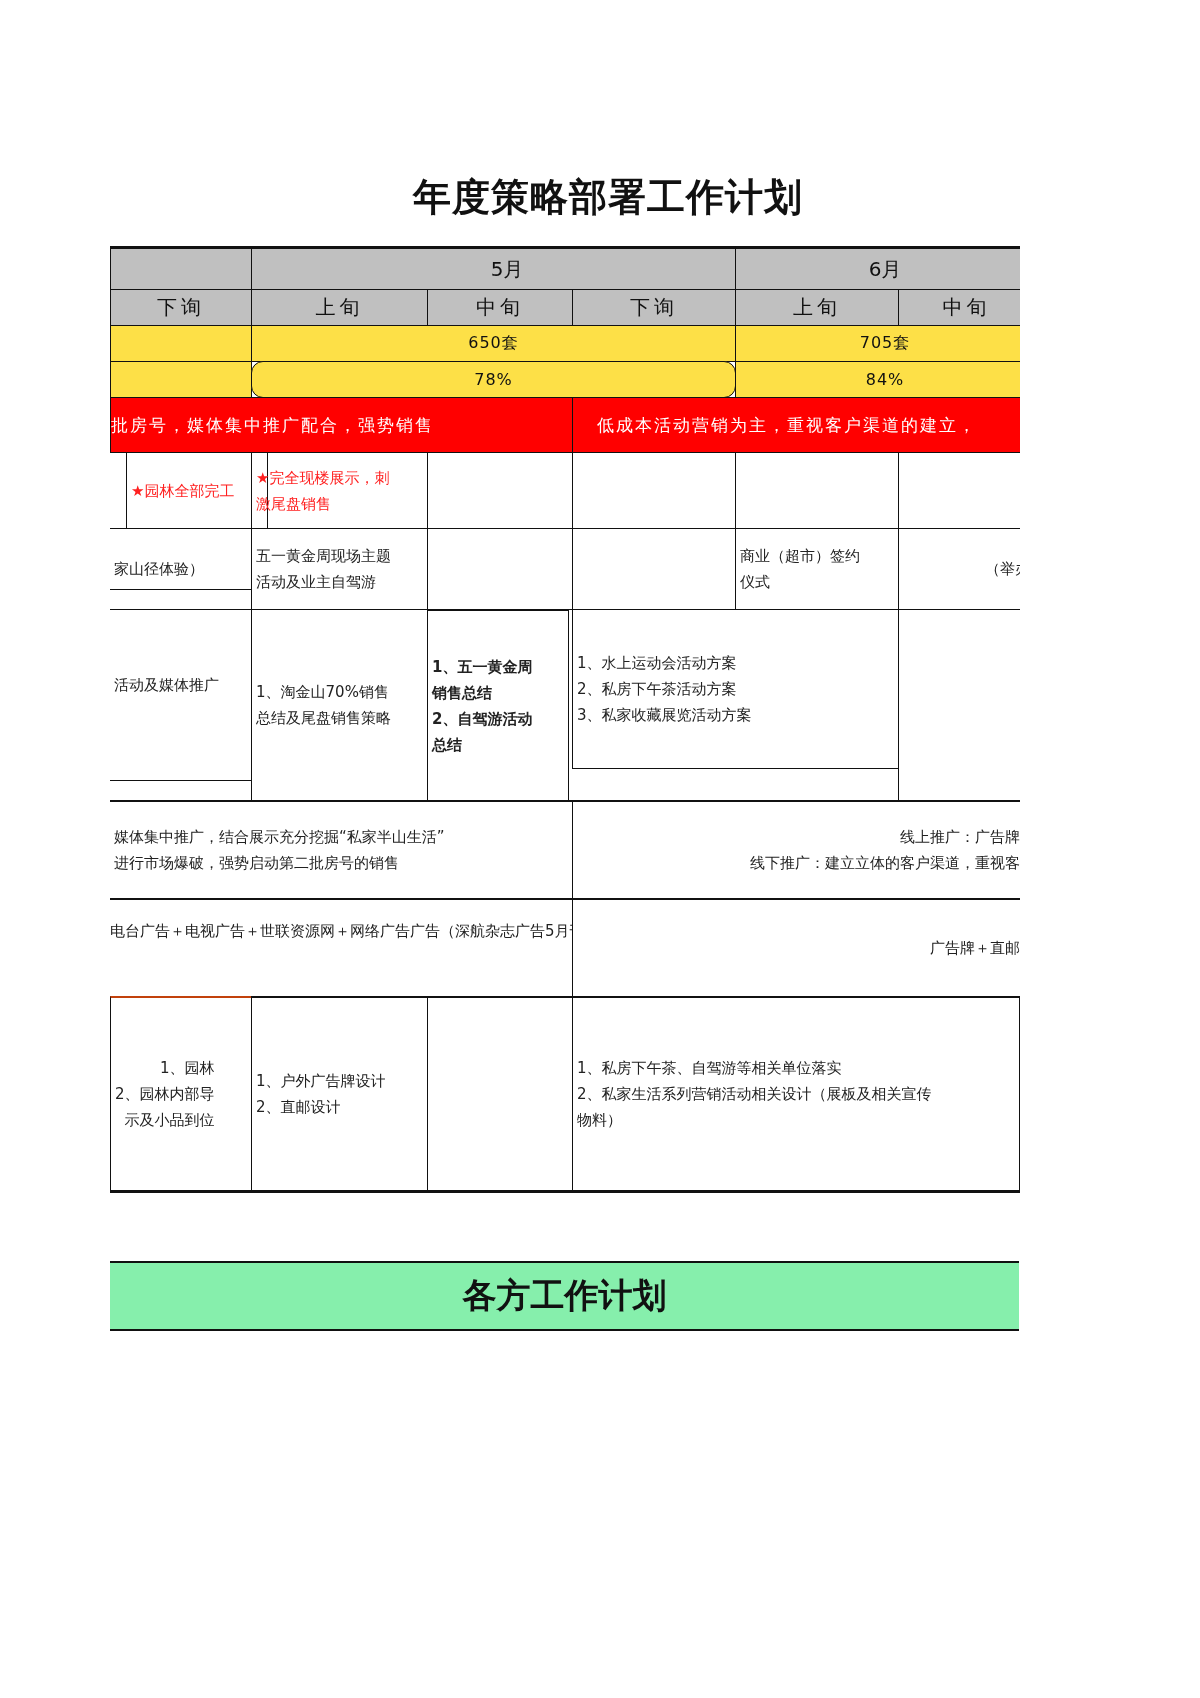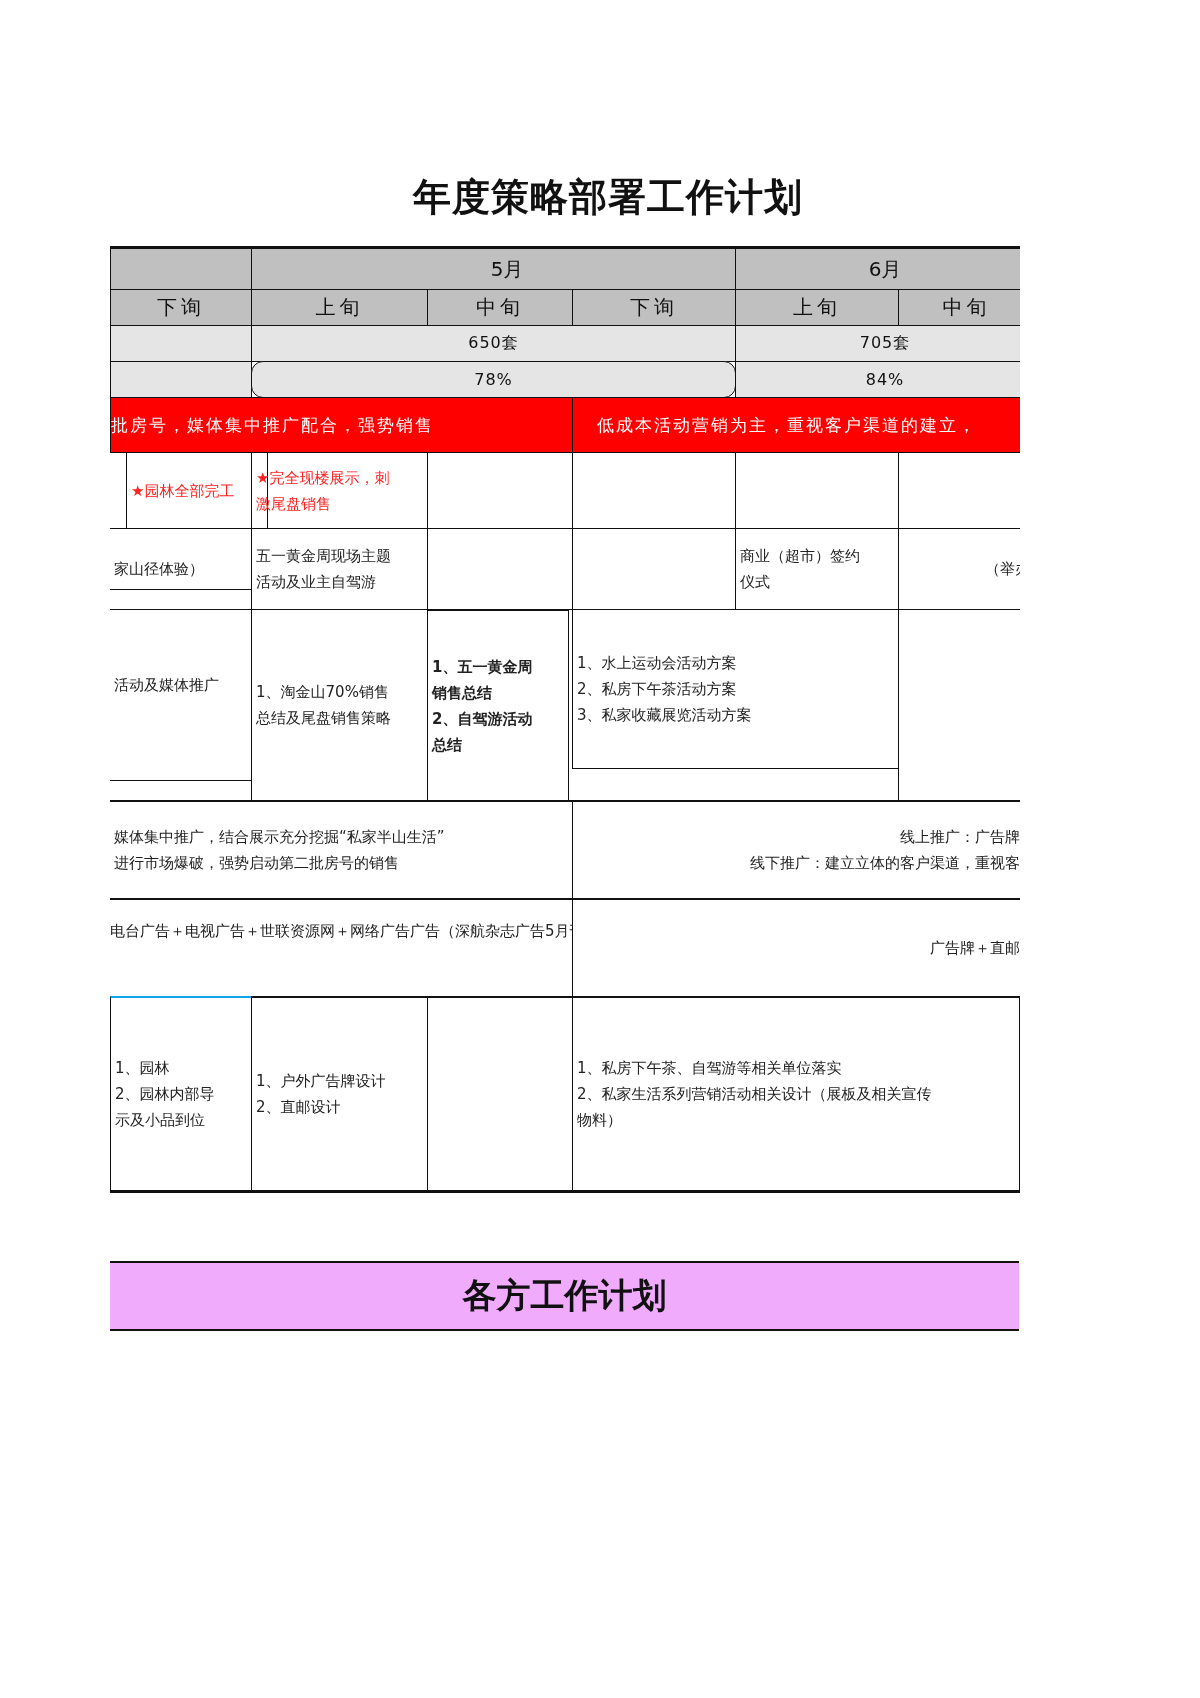--- a/index.html
+++ b/index.html
@@ -3,32 +3,32 @@
 <meta charset="utf-8">
 <style>
   html, body { margin:0; padding:0; background:#ffffff; }
   body { width:1200px; height:1698px; position:relative; overflow:hidden;
          font-family:"DejaVu Sans", "Liberation Sans", sans-serif; color:#222; }
   .abs { position:absolute; box-sizing:border-box; }
   .title { left:0; width:1216px; top:172px; height:56px; text-align:center;
            font-size:38px; font-weight:bold; color:#111; letter-spacing:1px; }
   .cell { border:1px solid #111; overflow:hidden; display:flex; align-items:center; }
   .gray { background:#c0c0c0; }
-  .yellow { background:#e5e5e5; }
+  .yellow { background:#fde047; }
   .red { background:#ff0000; color:#fff; }
   .ctr { justify-content:center; text-align:center; }
   .hdr { font-size:20px; color:#111; }
   .sub { font-size:20px; color:#111; letter-spacing:4px; }
   .ytxt { font-size:16px; color:#111; letter-spacing:1px; }
   .rtxt { font-size:17px; letter-spacing:2px; white-space:nowrap; }
   .txt { font-size:15px; line-height:26px; padding:0 4px; white-space:pre-line; }
   .redtxt { color:#ff2020; }
   .thick-top { border-top:3px solid #111; }
   .thick-bottom { border-bottom:3px solid #111; }
-  .band { left:110px; width:909px; top:1261px; height:70px; background:#f0abfc;
+  .band { left:110px; width:909px; top:1261px; height:70px; background:#86efac;
           border-top:2px solid #111; border-bottom:2px solid #111;
           display:flex; align-items:center; justify-content:center;
           font-size:34px; font-weight:bold; color:#111; }
   .clipbox { position:absolute; left:110px; top:244px; width:910px; height:952px; overflow:hidden; }
 </style>
 </head>
 <body>
 
 <div class="abs title">年度策略部署工作计划</div>
 
@@ -93,21 +93,21 @@
     <div class="txt" style="padding:0;white-space:nowrap;">线上推广：广告牌定</div>
     <div class="txt" style="padding:0;white-space:nowrap;">线下推广：建立立体的客户渠道，重视客户</div>
   </div>
 
   <div class="abs cell" style="left:0;top:654px;width:463px;height:99px;border-left:none;border-top:2px solid #111;flex-direction:row;align-items:flex-start;justify-content:flex-start;padding:18px 0 0 0;text-align:right;">
     <div class="txt" style="padding:0;white-space:nowrap;">电台广告＋电视广告＋世联资源网＋网络广告</div>
     <div class="txt" style="padding:0;white-space:nowrap;">广告（深航杂志广告5月刊）</div>
   </div>
   <div class="abs cell txt" style="left:462px;top:654px;width:463px;height:99px;border-top:2px solid #111;border-right:none;justify-content:flex-end;padding:0;white-space:nowrap;">广告牌＋直邮＋</div>
 
-  <div class="abs cell txt thick-bottom" style="left:0;top:752px;width:142px;height:197px;border-top:2px solid #0ea5e9;">1、园林
+  <div class="abs cell txt thick-bottom" style="left:0;top:752px;width:142px;height:197px;border-top:2px solid #c2410c;text-align:right;">1、园林
 2、园林内部导
 示及小品到位</div>
   <div class="abs cell txt thick-bottom" style="left:141px;top:752px;width:177px;height:197px;border-top:2px solid #111;">1、户外广告牌设计
 2、直邮设计</div>
   <div class="abs cell txt thick-bottom" style="left:317px;top:752px;width:146px;height:197px;border-top:2px solid #111;"></div>
   <div class="abs cell txt thick-bottom" style="left:462px;top:752px;width:448px;height:197px;border-top:2px solid #111;">1、私房下午茶、自驾游等相关单位落实
 2、私家生活系列营销活动相关设计（展板及相关宣传
 物料）</div>
 </div>
 

